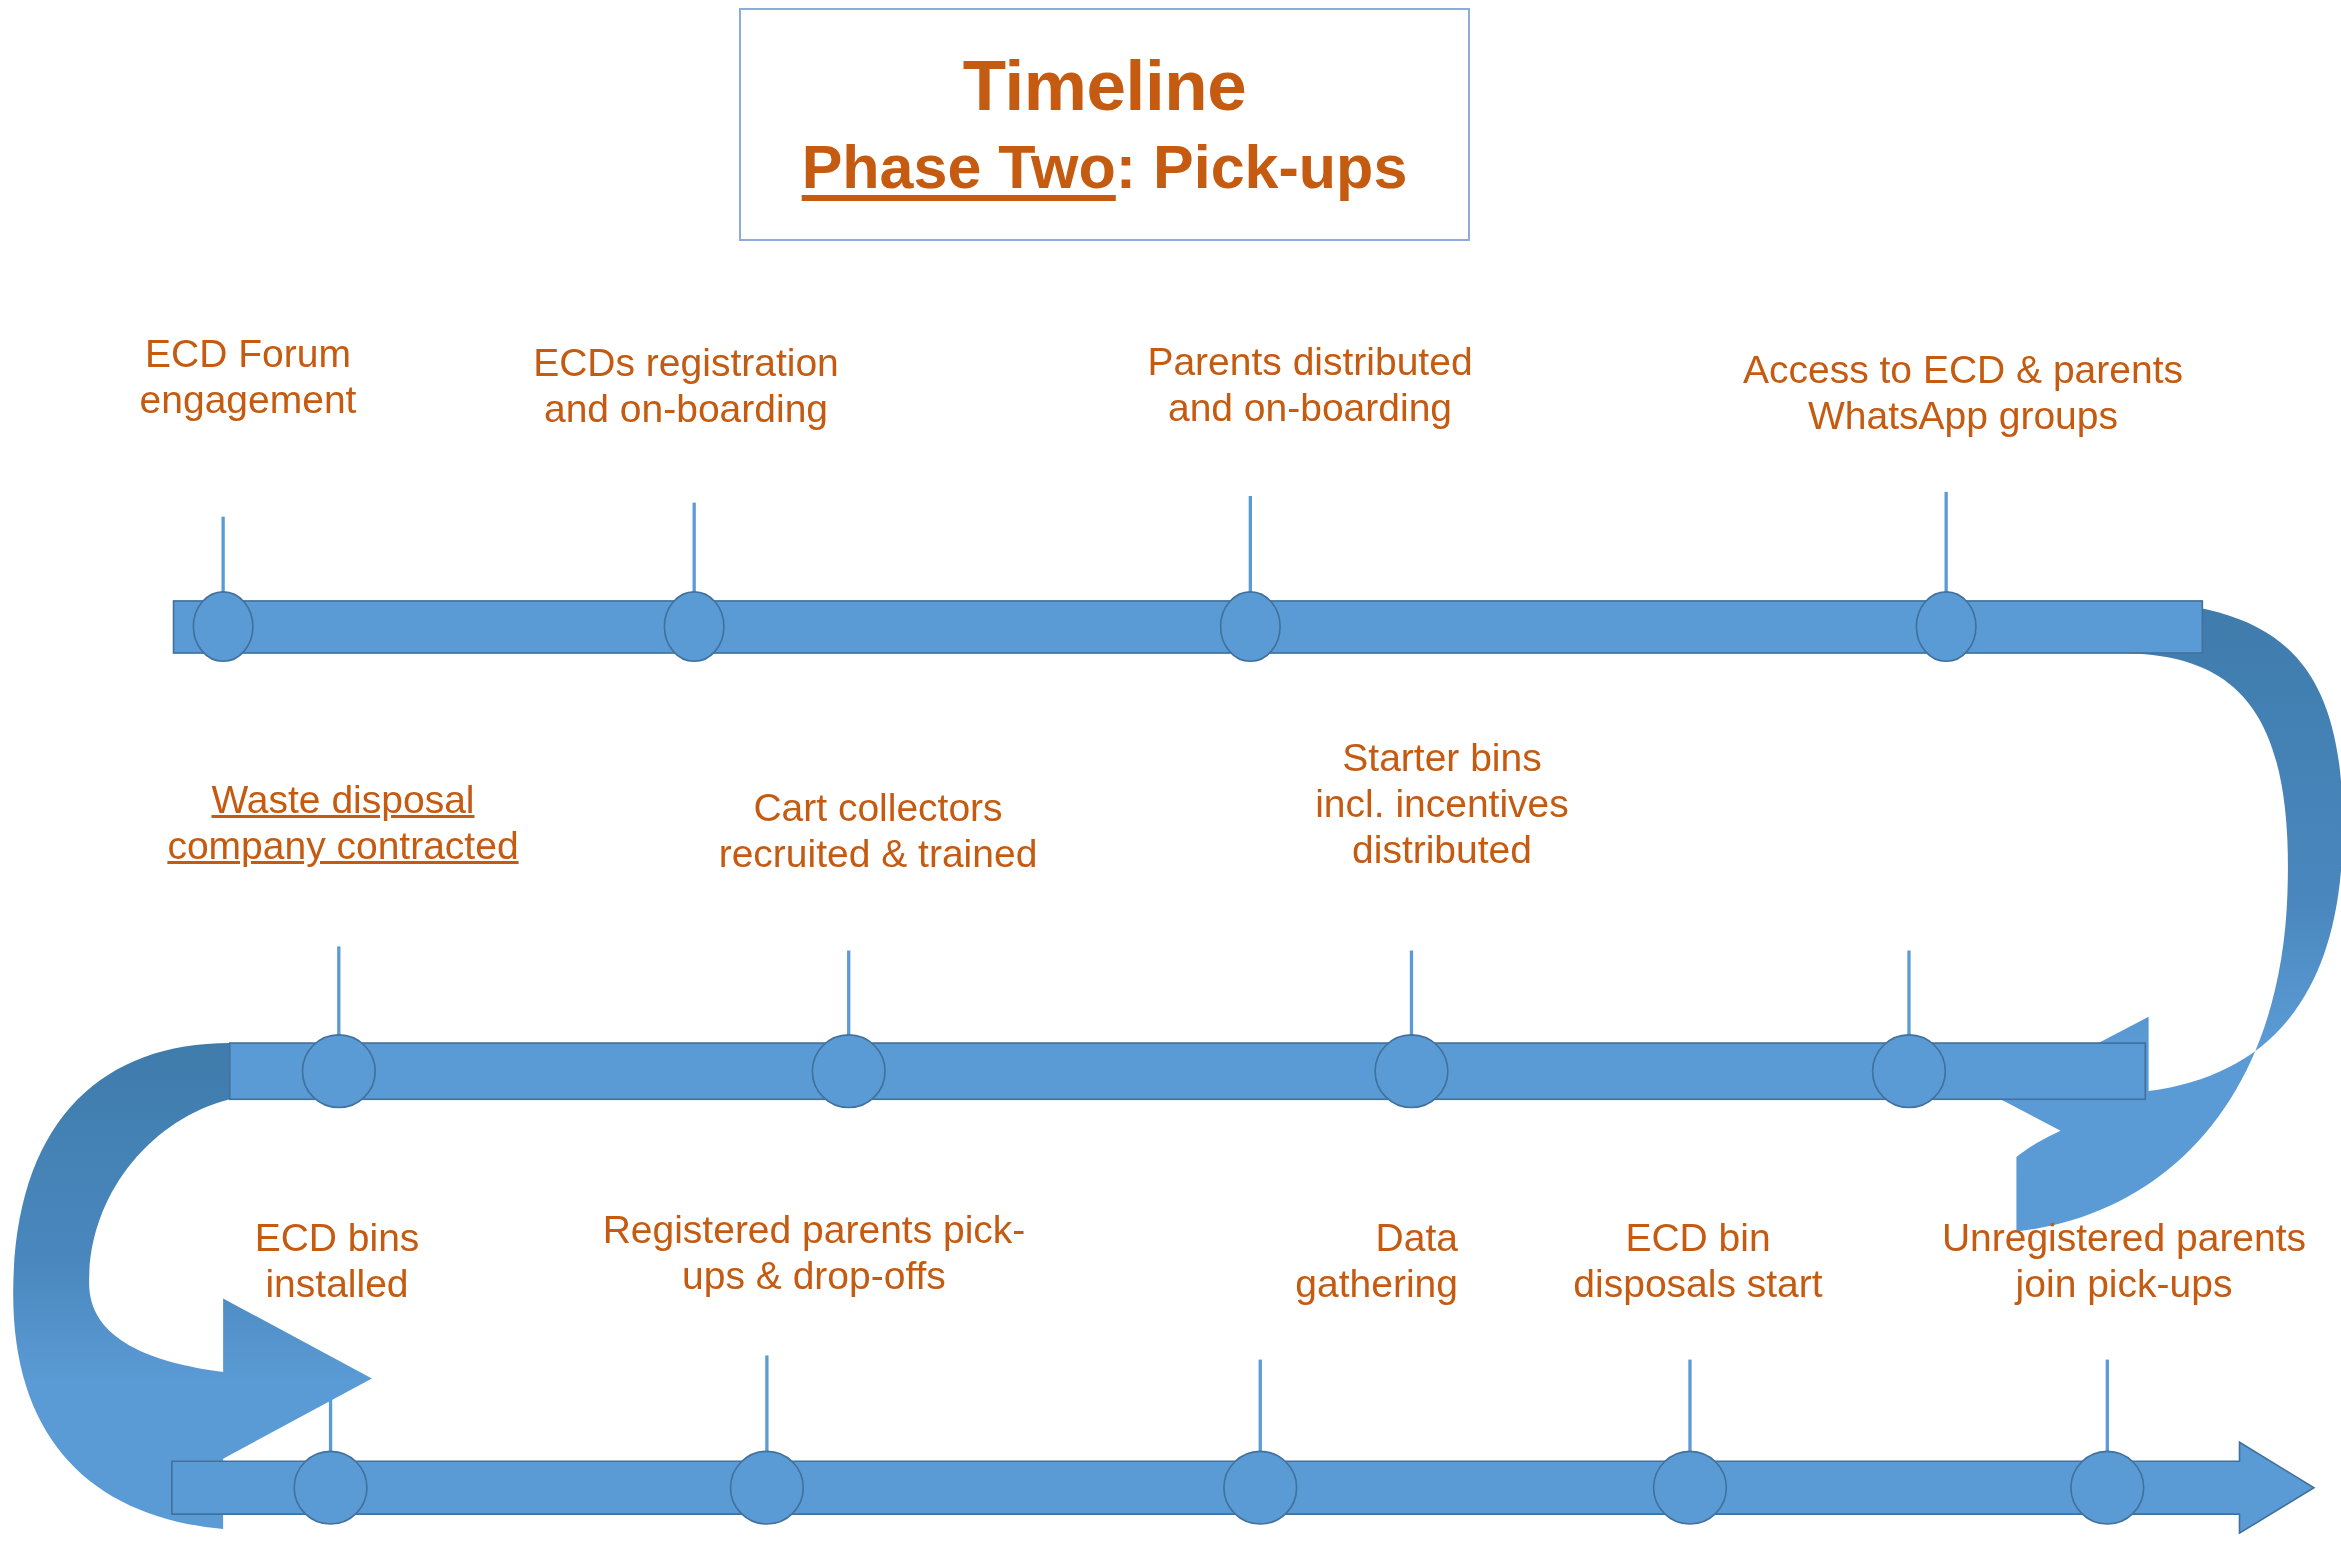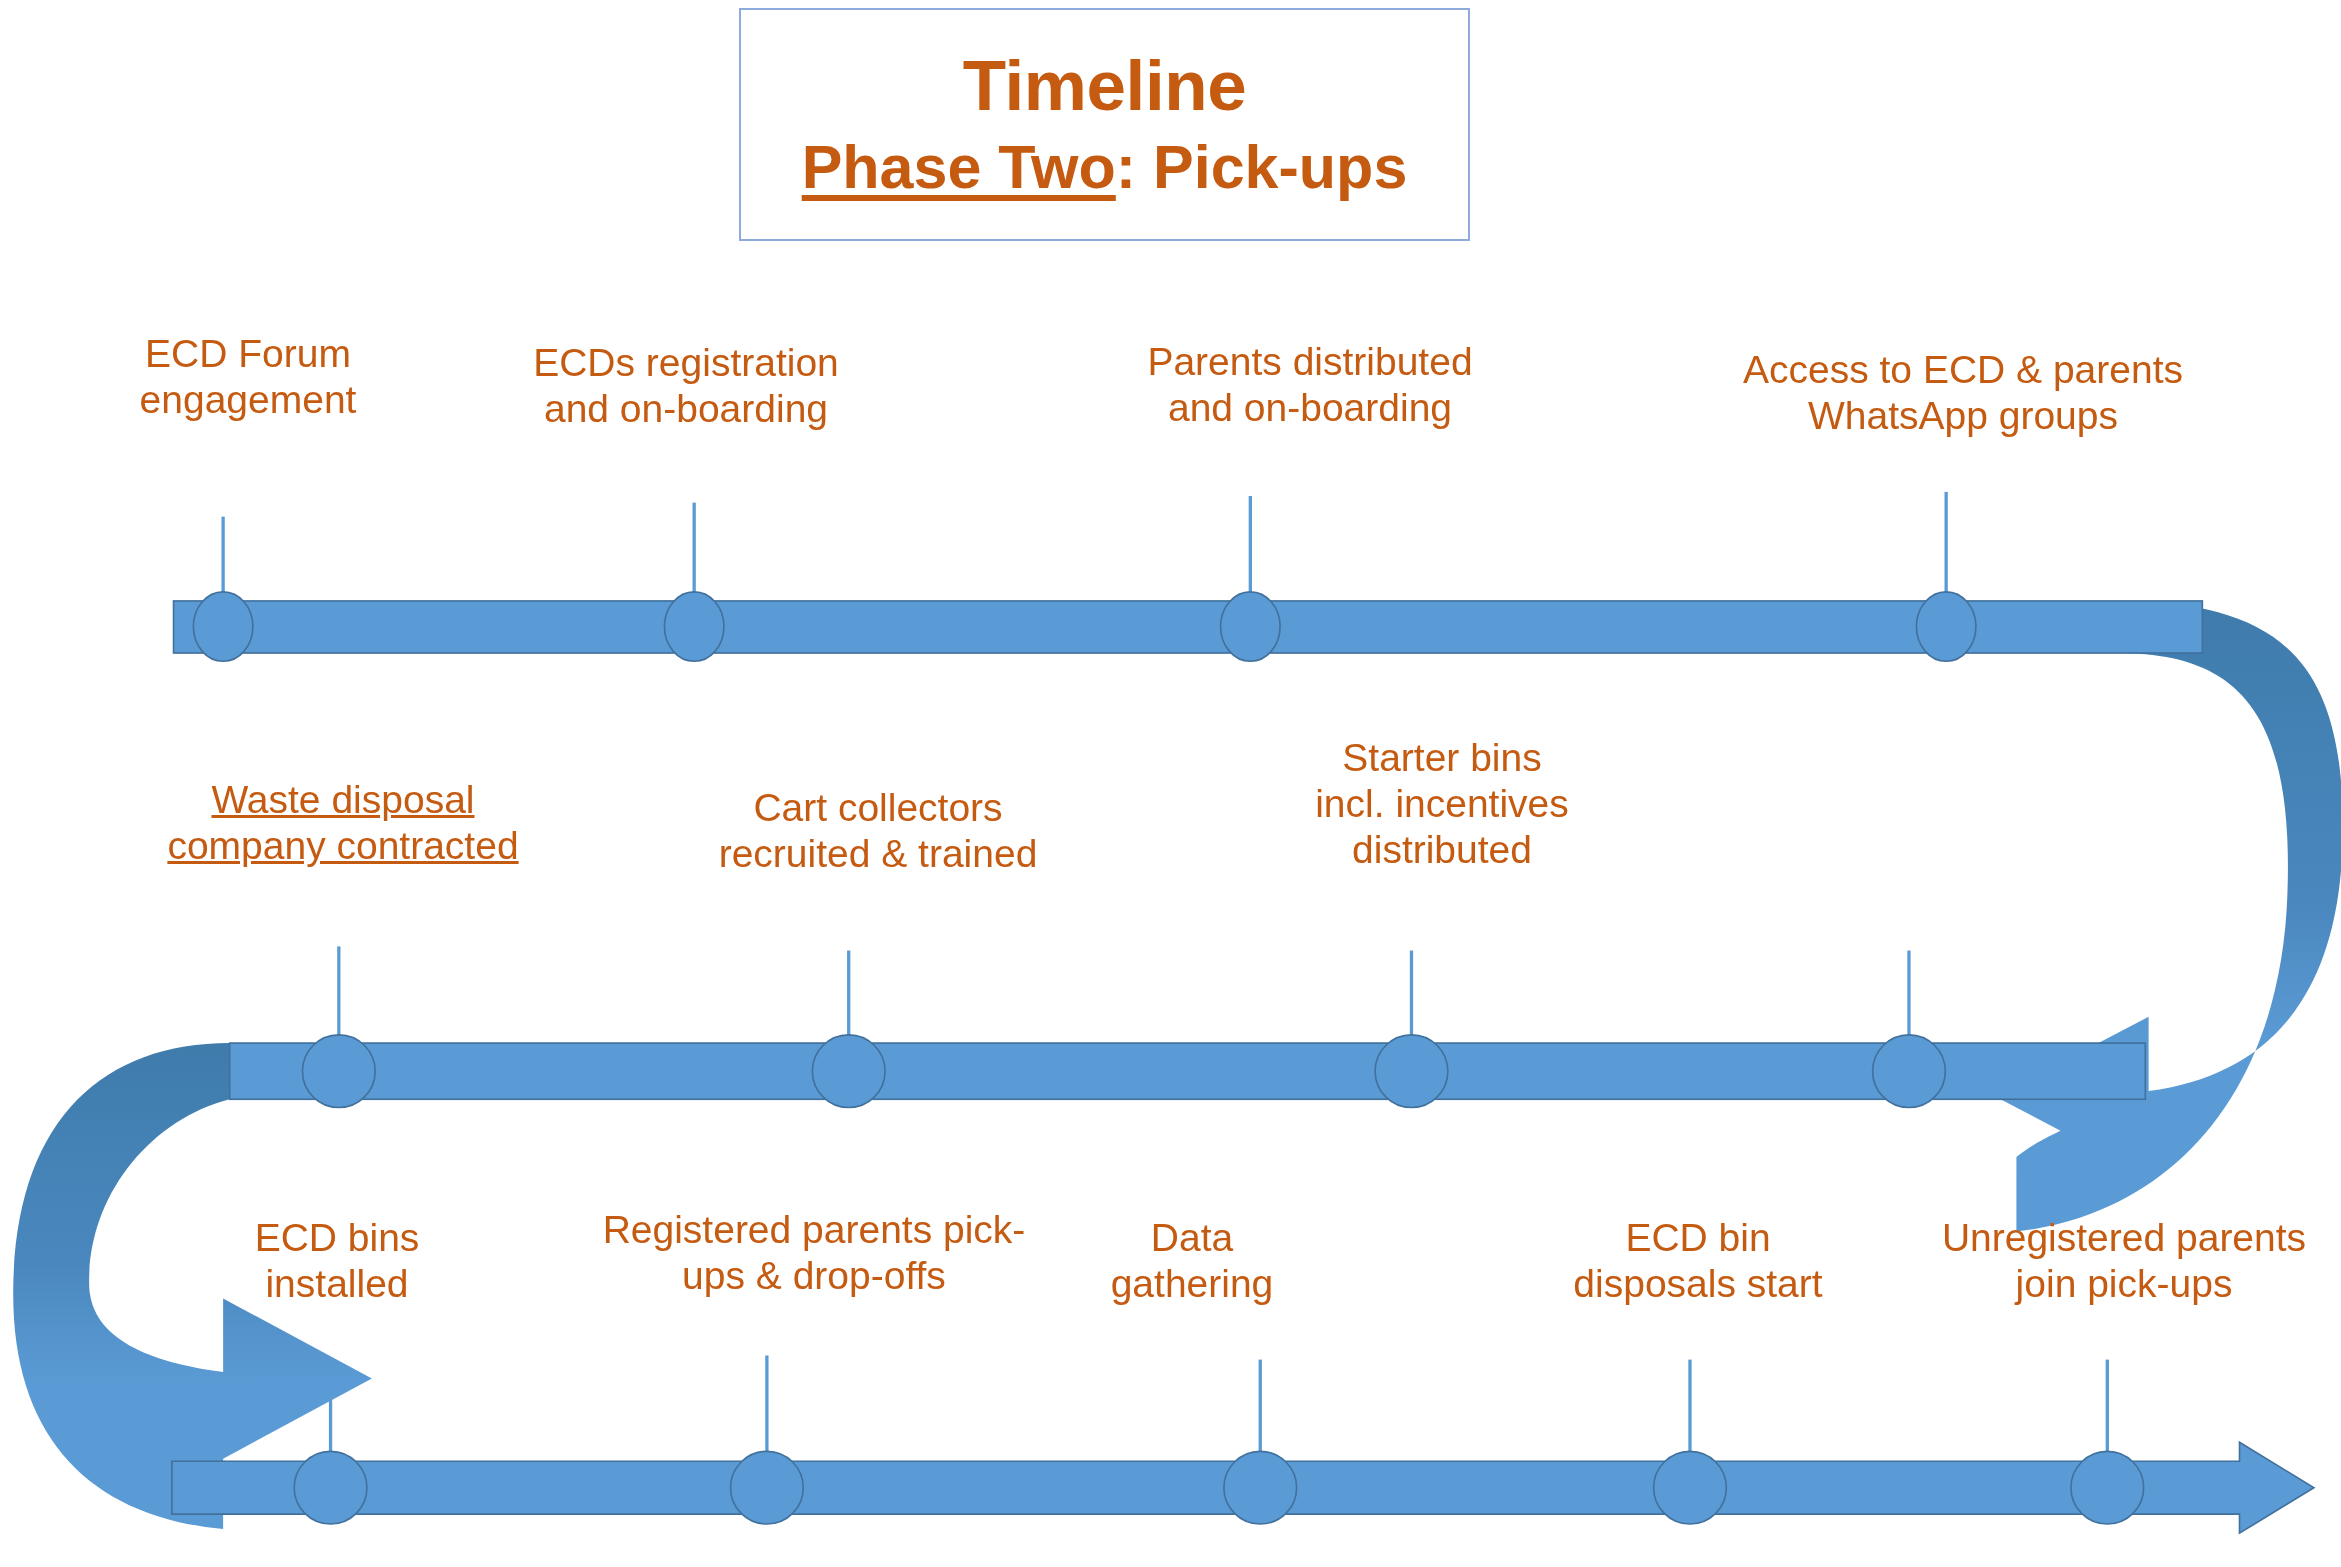--- a/index.html
+++ b/index.html
@@ -193,21 +193,21 @@
   <div class="label" style="left:878px; top:785px; width:430px;">Cart collectors
 recruited &amp; trained</div>
   <div class="label" style="left:1442px; top:735px; width:347px;">Starter bins
 incl. incentives
 distributed</div>
 
   <div class="label" style="left:337px;  top:1215px; width:273px;">ECD bins
 installed</div>
   <div class="label" style="left:814px;  top:1207px; width:545px;">Registered parents pick-
 ups &amp; drop-offs</div>
-  <div class="label" style="left:1192px; top:1215px; width:264px;">Data
+  <div class="label" style="left:1326px; top:1215px; width:264px;text-align:right;">Data
 gathering</div>
   <div class="label" style="left:1698px; top:1215px; width:347px;">ECD bin
 disposals start</div>
   <div class="label" style="left:2124px; top:1215px; width:463px;">Unregistered parents
 join pick-ups</div>
 
 </div>
 
 
 </body></html>

